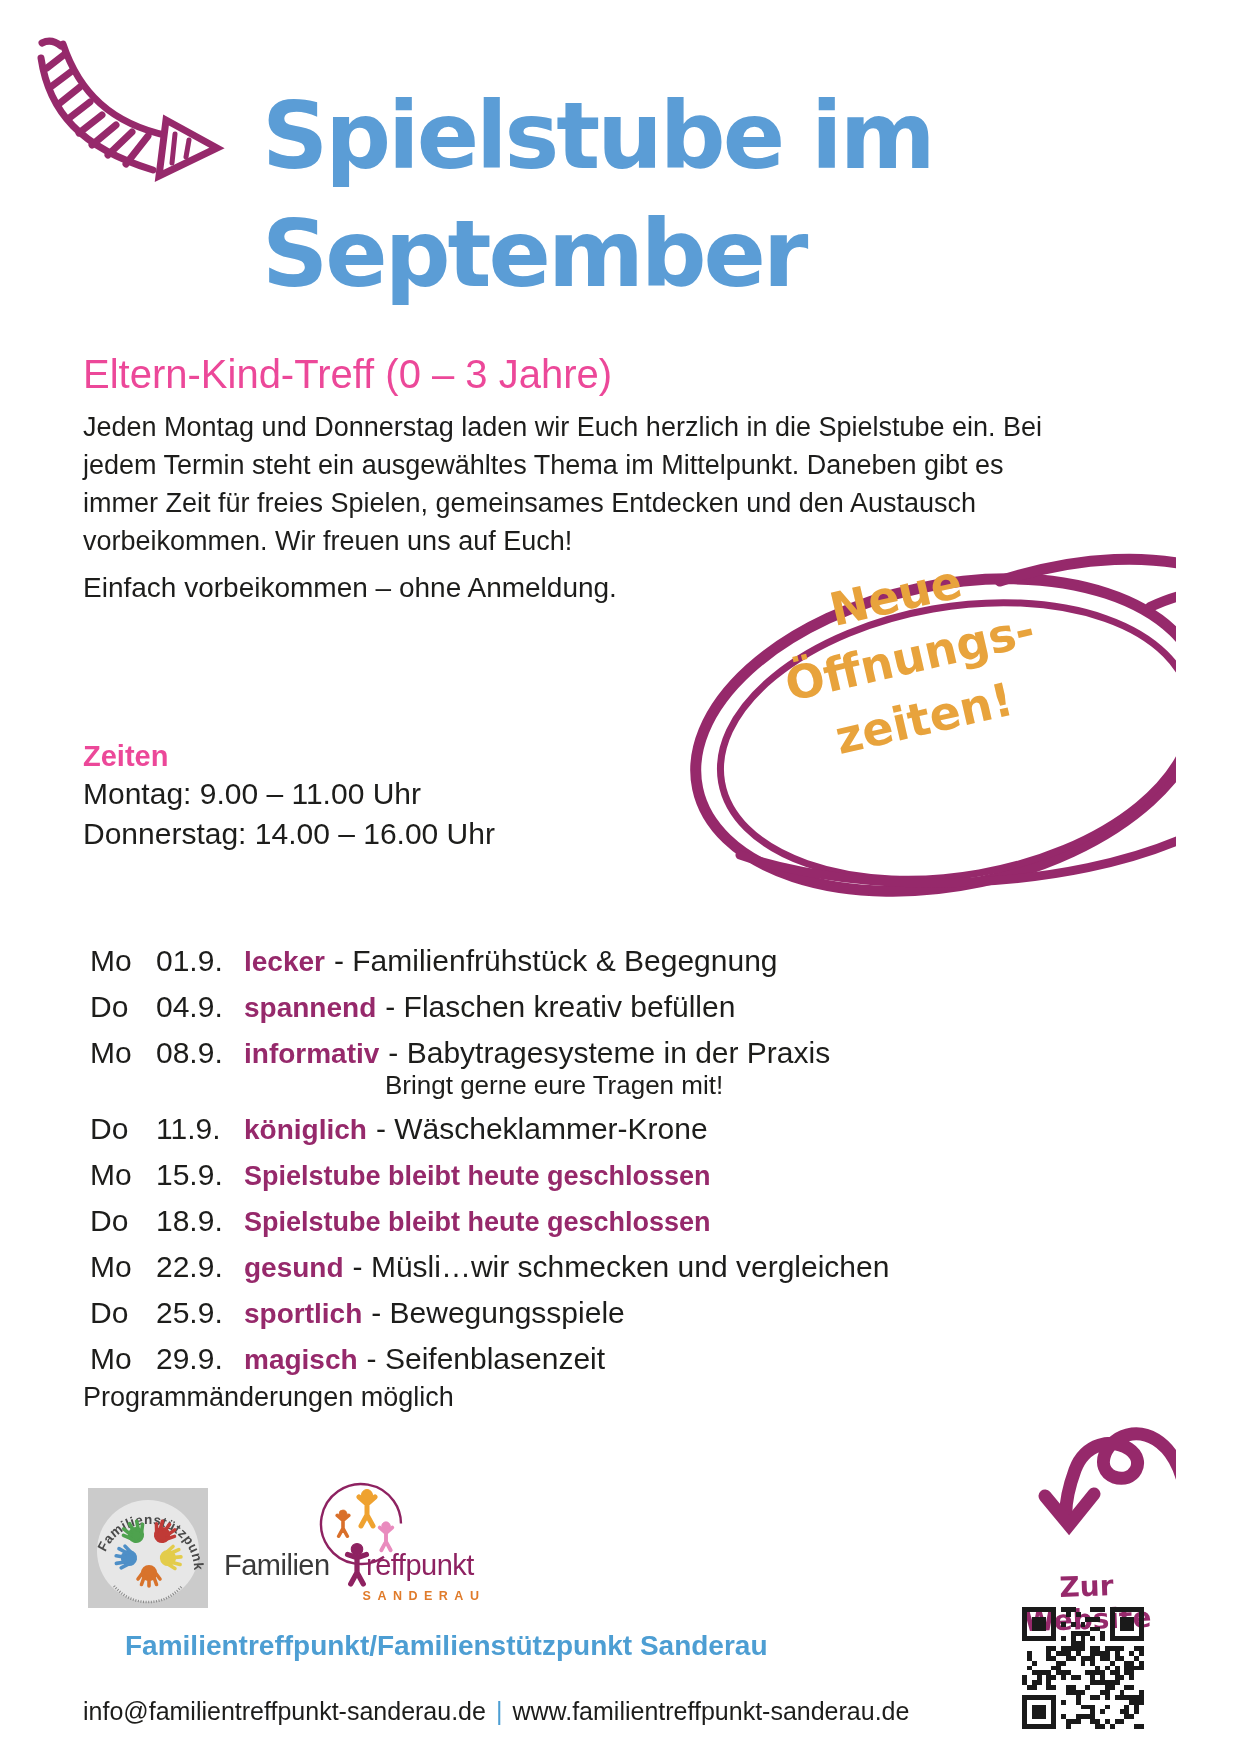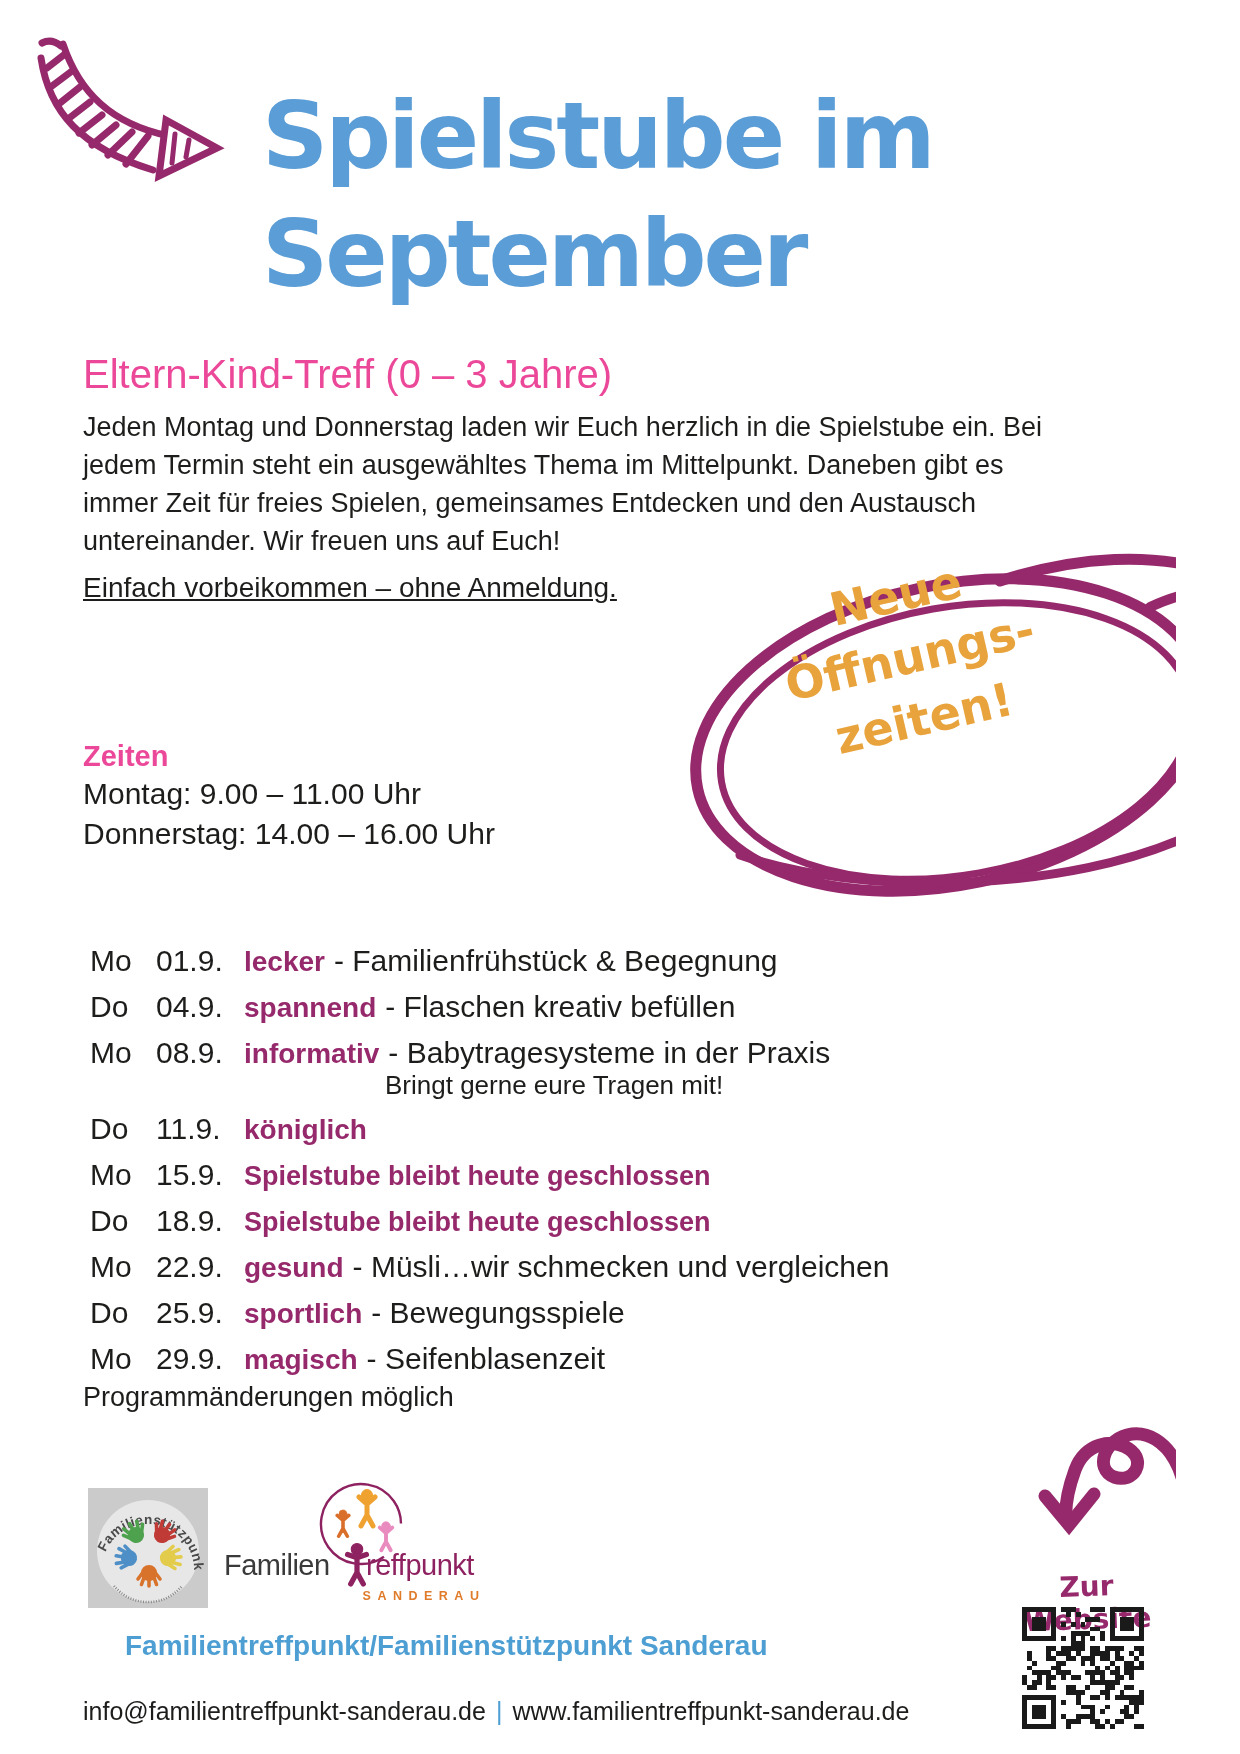--- a/index.html
+++ b/index.html
@@ -7,21 +7,21 @@
         font-family:"Liberation Sans", sans-serif;color:#1d1d1b;}
   .abs{position:absolute;}
 
   
   .title{left:262px;top:78px;color:#5b9dd6;font-weight:bold;font-size:92px;line-height:118px;
          letter-spacing:-3px;font-family:"DejaVu Sans", sans-serif;}
 
   
   .intro-heading{left:83px;top:352px;font-size:40px;color:#ec4899;}
   .intro-paragraph{left:83px;top:408px;width:965px;font-size:27px;line-height:38px;}
-  .intro-note{left:83px;top:572px;font-size:28px;text-decoration:underline;}
+  .intro-note{left:83px;top:572px;font-size:28px;}
 
   
   .zeiten-heading{left:83px;top:740px;font-size:29px;font-weight:bold;color:#ec4899;}
   .zeiten-lines{left:83px;top:774px;font-size:30px;line-height:40px;}
 
   
   .badge-svg{left:650px;top:545px;width:560px;height:370px;overflow:visible;}
   .badge-text{left:760px;top:563px;width:300px;text-align:center;color:#e8a33c;
               font-weight:bold;font-family:"DejaVu Sans", sans-serif;
               font-size:46px;line-height:63px;transform:rotate(-13deg);}
@@ -82,21 +82,21 @@
       <path d="M154,102 L151,119" stroke-width="5"></path>
     </g>
   </svg>
 
   <div class="abs title">
     <div>Spielstube im</div>
     <div>September</div>
   </div>
 
   <div class="abs intro-heading">Eltern-Kind-Treff (0 – 3 Jahre)</div>
-  <div class="abs intro-paragraph">Jeden Montag und Donnerstag laden wir Euch herzlich in die Spielstube ein. Bei jedem Termin steht ein ausgewähltes Thema im Mittelpunkt. Daneben gibt es immer Zeit für freies Spielen, gemeinsames Entdecken und den Austausch untereinander. Wir freuen uns auf Euch!</div>
+  <div class="abs intro-paragraph">Jeden Montag und Donnerstag laden wir Euch herzlich in die Spielstube ein. Bei jedem Termin steht ein ausgewähltes Thema im Mittelpunkt. Daneben gibt es immer Zeit für freies Spielen, gemeinsames Entdecken und den Austausch vorbeikommen. Wir freuen uns auf Euch!</div>
   <div class="abs intro-note">Einfach vorbeikommen – ohne Anmeldung.</div>
 
   <div class="abs zeiten-heading">Zeiten</div>
   <div class="abs zeiten-lines">
     <div>Montag: 9.00 – 11.00 Uhr</div>
     <div>Donnerstag: 14.00 – 16.00 Uhr</div>
   </div>
 
   <svg class="abs badge-svg" viewBox="0 0 560 370" xmlns="http://www.w3.org/2000/svg">
     <g fill="none" stroke="#96296b" stroke-linecap="round">
@@ -130,20 +130,21 @@
       <span class="day">Mo</span>
       <span class="date">08.9.</span>
       <span class="theme">informativ</span>
       <span class="desc">- Babytragesysteme in der Praxis</span>
     </div>
     <div class="srow-note">Bringt gerne eure Tragen mit!</div>
     <div class="srow">
       <span class="day">Do</span>
       <span class="date">11.9.</span>
       <span class="theme">königlich</span>
+      <span class="desc">- Wäscheklammer-Krone</span>
     </div>
     <div class="srow closed">
       <span class="day">Mo</span>
       <span class="date">15.9.</span>
       <span class="theme">Spielstube bleibt heute geschlossen</span>
     </div>
     <div class="srow closed">
       <span class="day">Do</span>
       <span class="date">18.9.</span>
       <span class="theme">Spielstube bleibt heute geschlossen</span>

